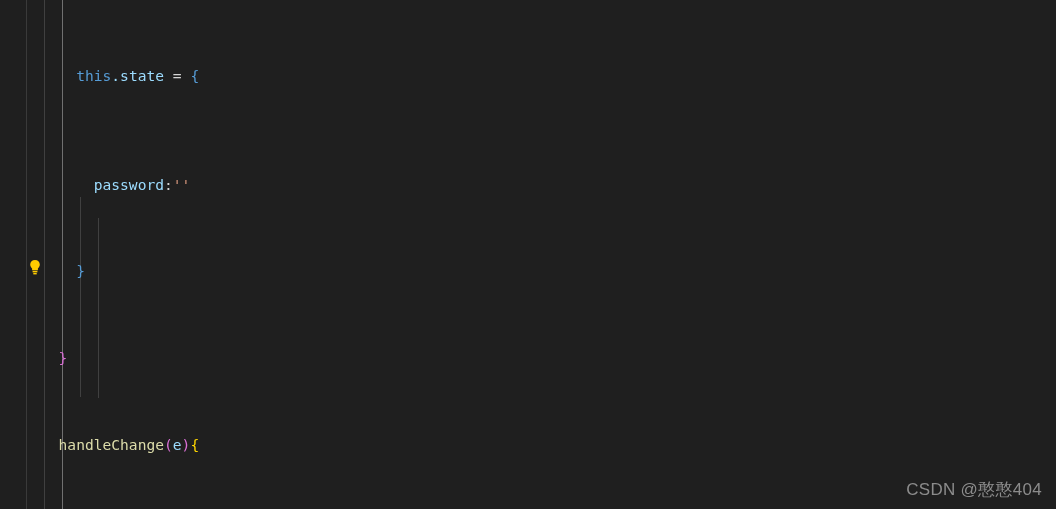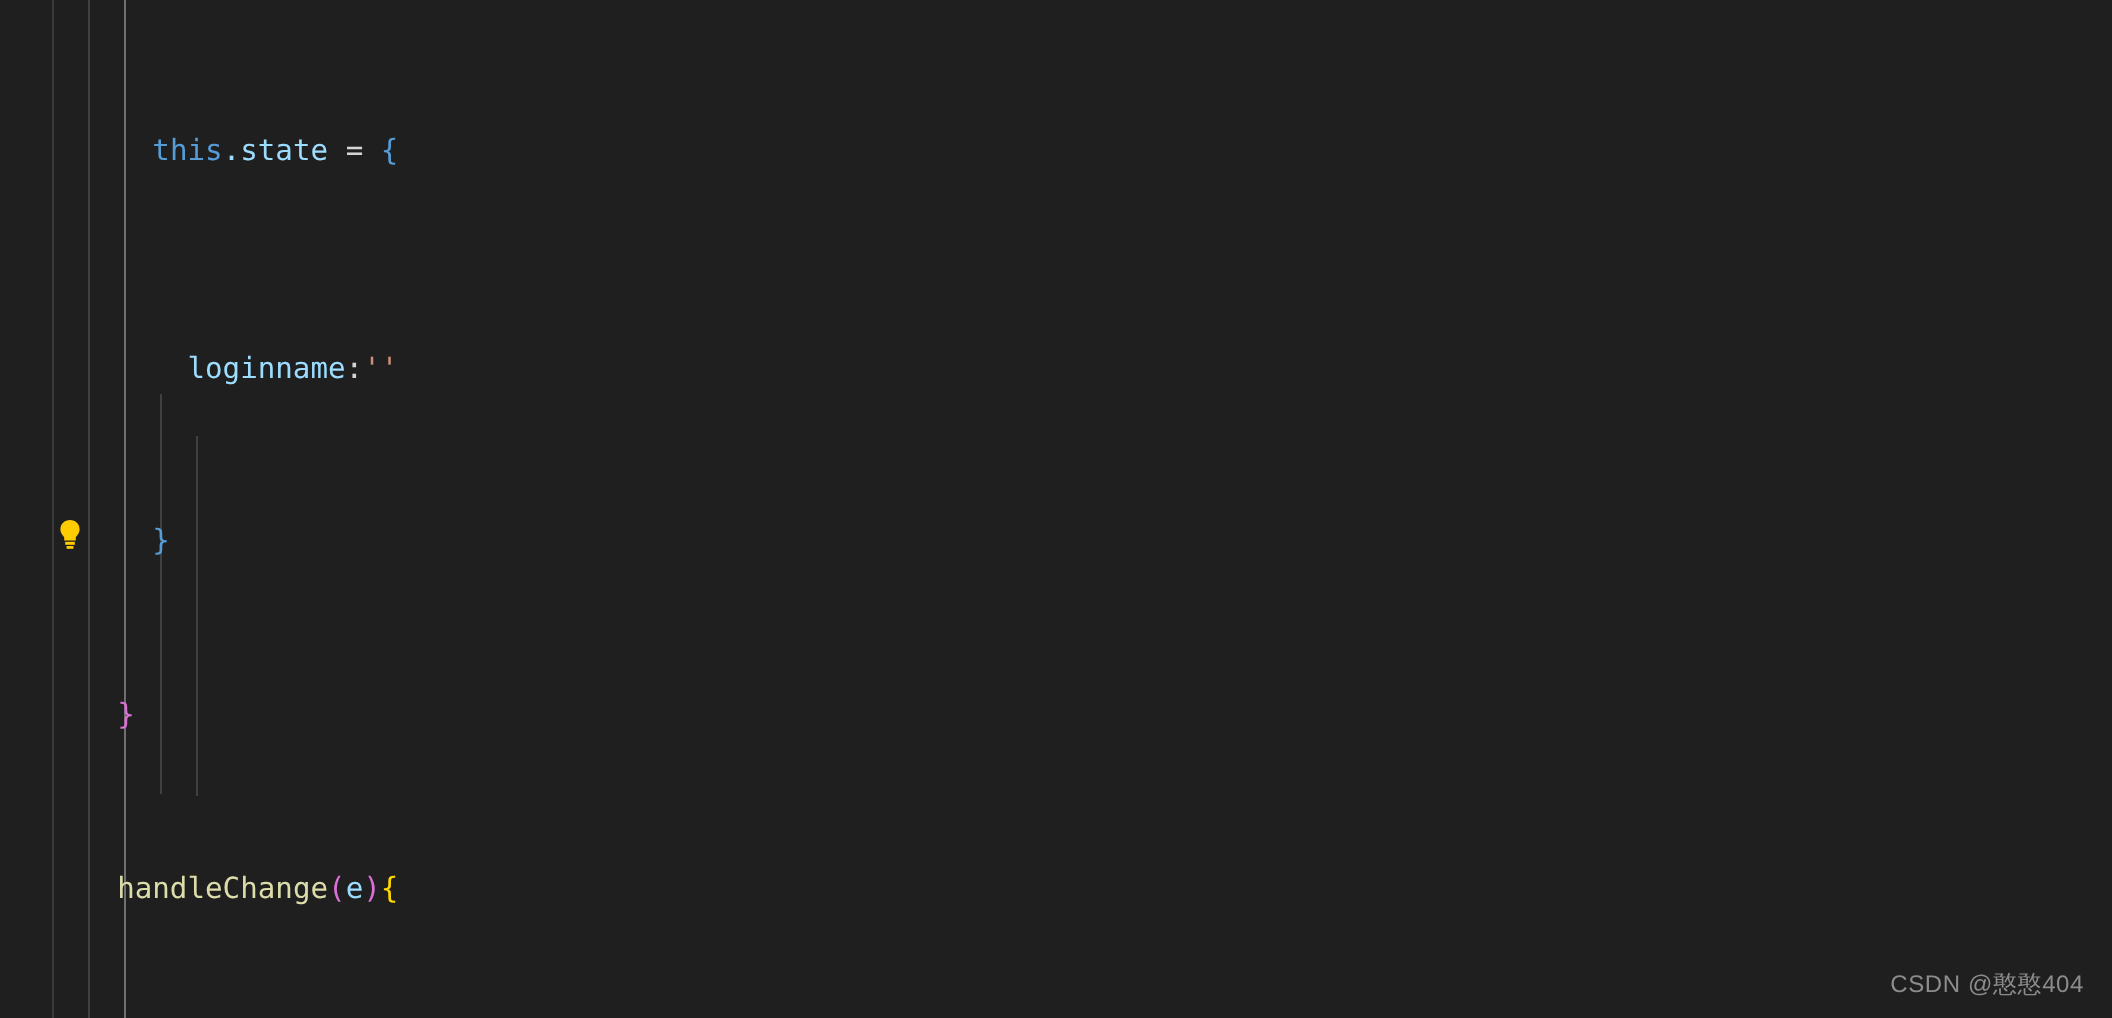--- a/index.html
+++ b/index.html
@@ -72,21 +72,21 @@
   .plain   { color: #d4d4d4; }  
   .b-magenta { color: #da70d6; }
   .b-yellow  { color: #ffd700; }
 
   
   .watermark {
     position: absolute;
     right: 14px;
     bottom: 8px;
     font-family: "Liberation Sans", sans-serif;
-    font-size: 12px;
+    font-size: 17px;
     color: #8c8c8c;
     letter-spacing: .3px;
   }
 </style>
 </head>
 <body>
 
 <div id="app">
 
   <div class="gutter"></div>
@@ -103,21 +103,21 @@
   <div class="guide" style="left:44px;"></div>
   <div class="guide active" style="left:62px;"></div>
   <div class="guide" style="left:80px; height:200px; top:197px;"></div>
   <div class="guide" style="left:98px; height:180px; top:218px;"></div>
 
   <div class="code">
 
     <div class="line"><span class="plain">    </span><span class="this">this</span><span class="prop">.state</span><span class="plain"> = </span><span class="this">{</span></div>
 
 
-    <div class="line"><span class="plain">      </span><span class="prop">loginname</span><span class="plain">:</span><span class="str">''</span></div>
+    <div class="line"><span class="plain">      </span><span class="prop">password</span><span class="plain">:</span><span class="str">''</span></div>
 
     <div class="line"><span class="plain">    </span><span class="this">}</span></div>
 
     <div class="line"><span class="plain">  </span><span class="b-magenta">}</span></div>
 
     <div class="line"><span class="plain">  </span><span class="fn">handleChange</span><span class="b-magenta">(</span><span class="prop">e</span><span class="b-magenta">)</span><span class="b-yellow">{</span></div>
 
     
 
     

